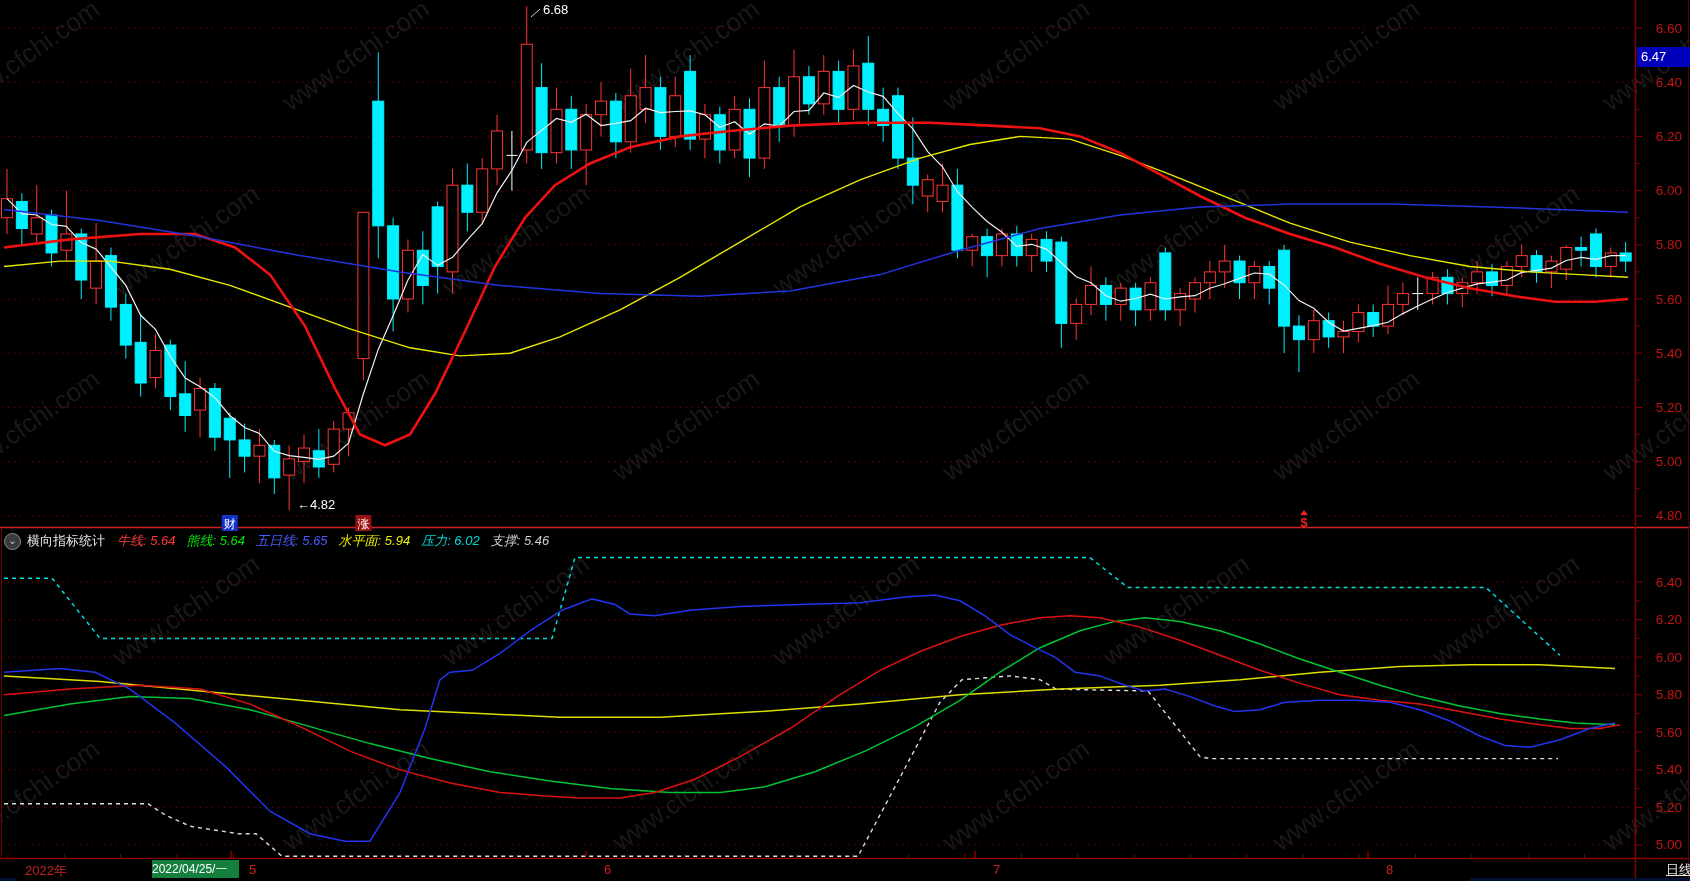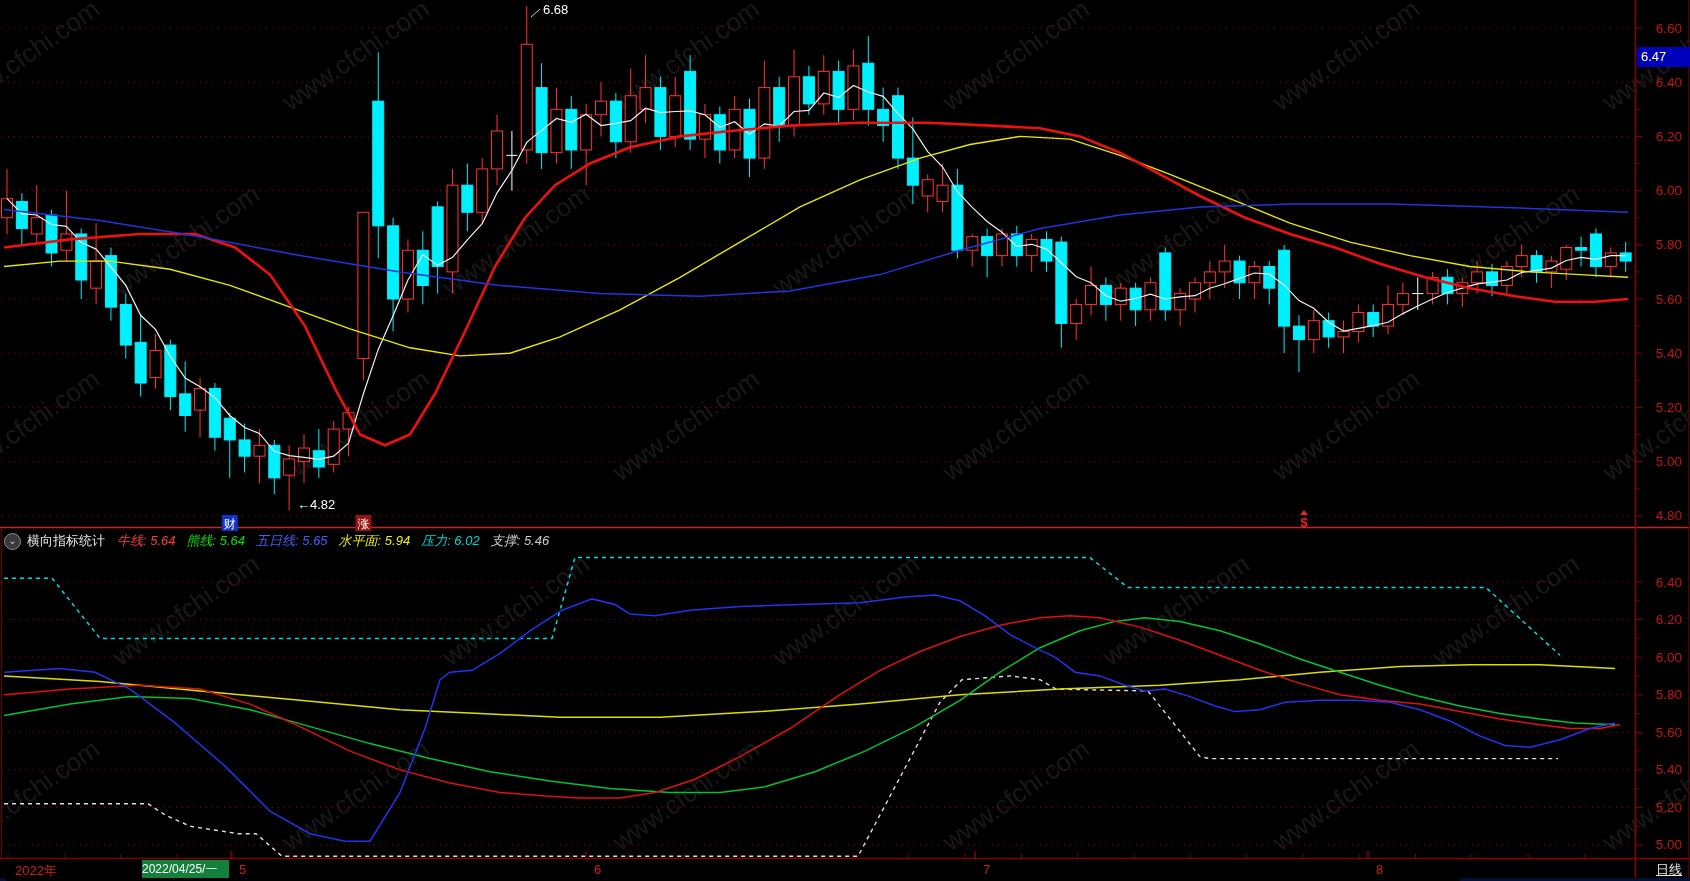--- a/index.html
+++ b/index.html
@@ -10,21 +10,21 @@
   svg{position:absolute;left:0;top:0;}
   .indicator-bar{position:absolute;left:4px;top:530px;height:22px;display:flex;align-items:center;
       font-size:13px;z-index:5;white-space:nowrap;}
   .circ{display:inline-flex;width:15px;height:15px;border-radius:50%;background:#3a3a3a;
       border:1px solid #8a8a8a;color:#cfcfcf;font-size:10px;align-items:center;justify-content:center;
       margin-right:6px;line-height:1;}
   .ind-title{color:#e8e8e8;margin-right:12px;}
   .ind-item{margin-right:11px;font-style:italic;}
   .price-tag{position:absolute;left:1637px;top:47px;width:52px;height:20px;background:#0000bb;
       color:#fff;font-size:13px;line-height:20px;padding-left:4px;z-index:6;}
-  .bottom-bar{position:absolute;left:6px;top:859px;width:1454px;height:22px;background:#000;z-index:5;}
+  .bottom-bar{position:absolute;left:16px;top:859px;width:1454px;height:22px;background:#000;z-index:5;}
   .year-label{position:absolute;left:9px;top:3px;color:#c82020;font-size:13px;}
   .date-tag{position:absolute;left:136px;top:1px;width:87px;height:18px;background:#15803d;color:#fff;
       font-size:12px;text-align:left;line-height:18px;}
   .month-label{position:absolute;top:3px;color:#c82020;font-size:13px;}
   .period-cell{position:absolute;left:1636px;top:1px;width:54px;height:19px;color:#e8e8e8;
       font-size:13px;text-align:center;line-height:19px;text-decoration:underline;}
   .bottom-strip{position:absolute;left:0;top:878px;width:1690px;height:3px;background:#001133;}
 </style>
 </head>
 <body>

